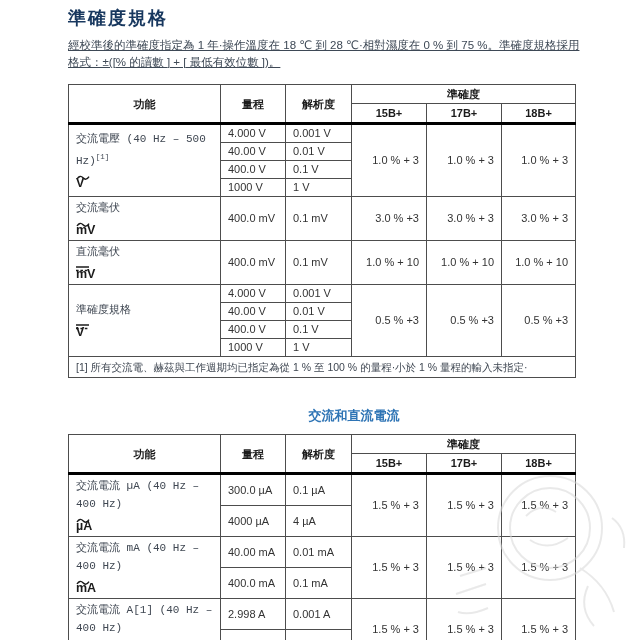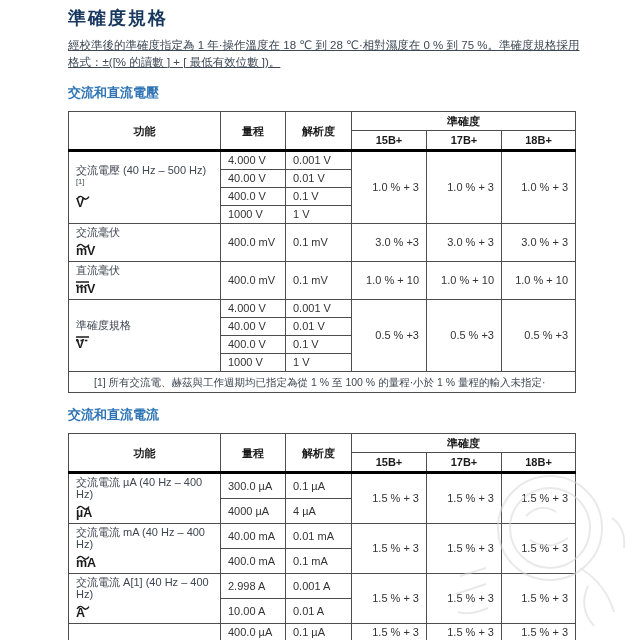--- a/index.html
+++ b/index.html
@@ -3,47 +3,46 @@
 <meta charset="utf-8">
 <style>
   * { margin:0; padding:0; box-sizing:border-box; }
   html,body { width:640px; height:640px; background:#ffffff; overflow:hidden;
     font-family:"Liberation Sans","DejaVu Sans",sans-serif; }
   .page { position:relative; width:640px; height:640px; padding:6px 0 0 68px; }
 
   .page-title { font-size:18px; font-weight:700; color:#17375e; letter-spacing:2px; margin-bottom:7px; }
   .intro { width:514px; font-size:11.5px; line-height:17px; color:#3e4956; margin-bottom:13px;text-decoration:underline; }
   .section-heading { font-size:13px; color:#2e74b5; margin:0 0 9px; }
-  .section-heading.second { margin-top:13px; }
+  .section-heading.second { margin-top:29px;text-align:center; }
 
   table.spec { border-collapse:collapse; width:507px; table-layout:fixed;
     font-size:11px; color:#333; }
   .spec th, .spec td { border:1px solid #4d4d4d; padding:1px 7px; line-height:15px; }
   .spec thead { border-bottom:3px solid #000;padding-left:40px; }
   .spec thead th { text-align:center; font-weight:700; color:#1b1b1b; padding:2px 2px; line-height:14px; }
   .spec td.acc { text-align:right; }
   .spec td.fn-cell { padding:2px 7px; vertical-align:middle; }
-  .fn-label { font-size:11px; color:#3f4752; line-height:12px; }
+  .fn-label { font-size:11px; color:#3f4752; line-height:18px;font-family:Liberation Mono, monospace; }
   .fn-label sup { font-size:7.5px; }
   .sym { display:inline-block; font-weight:700; font-size:12.5px; color:#1b1b1b; line-height:13px; margin-top:1px; }
   .sym .mark { display:block; height:6px; }
-  .spec tfoot td { font-size:10.5px; color:#3f4752; padding:3px 25px; line-height:14px; }
+  .spec tfoot td { font-size:10.5px; color:#3f4752; padding:3px 7px; line-height:14px; }
 
   .watermark { position:absolute; right:0px; bottom:-8px; opacity:0.55; pointer-events:none; z-index:5; }
 </style>
 </head>
 <body>
 
 <div class="page">
 
   <h1 class="page-title">準確度規格</h1>
 
   <p class="intro">經校準後的準確度指定為 1 年·操作溫度在 18 ℃ 到 28 ℃·相對濕度在 0 % 到 75 %。準確度規格採用格式：±([% 的讀數 ] + [ 最低有效位數 ])。</p>
 
-  <h2 class="section-heading">交流和直流電壓</h2>
 
   <table class="spec">
     <colgroup>
       <col style="width:152px">
         <col style="width:65px">
         <col style="width:66px">
       <col style="width:75px">
         <col style="width:75px">
         <col style="width:74px">
     </colgroup>

